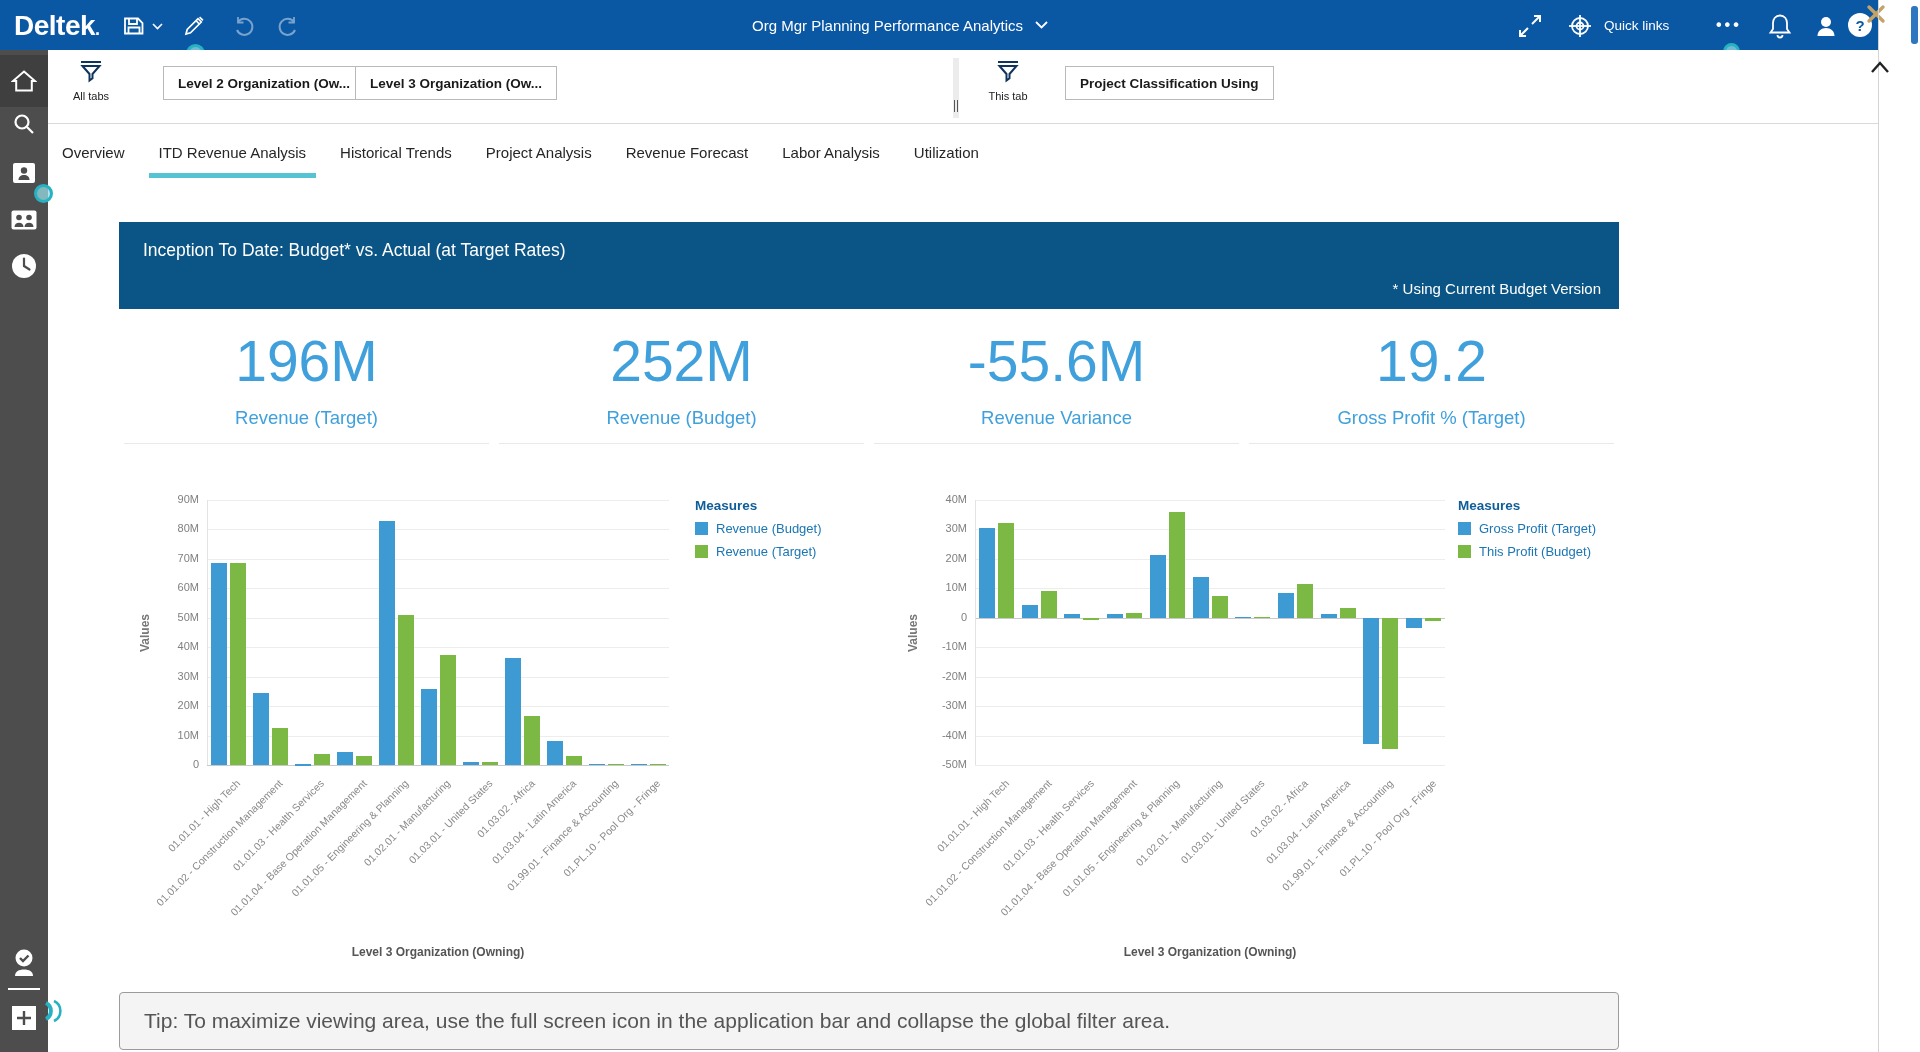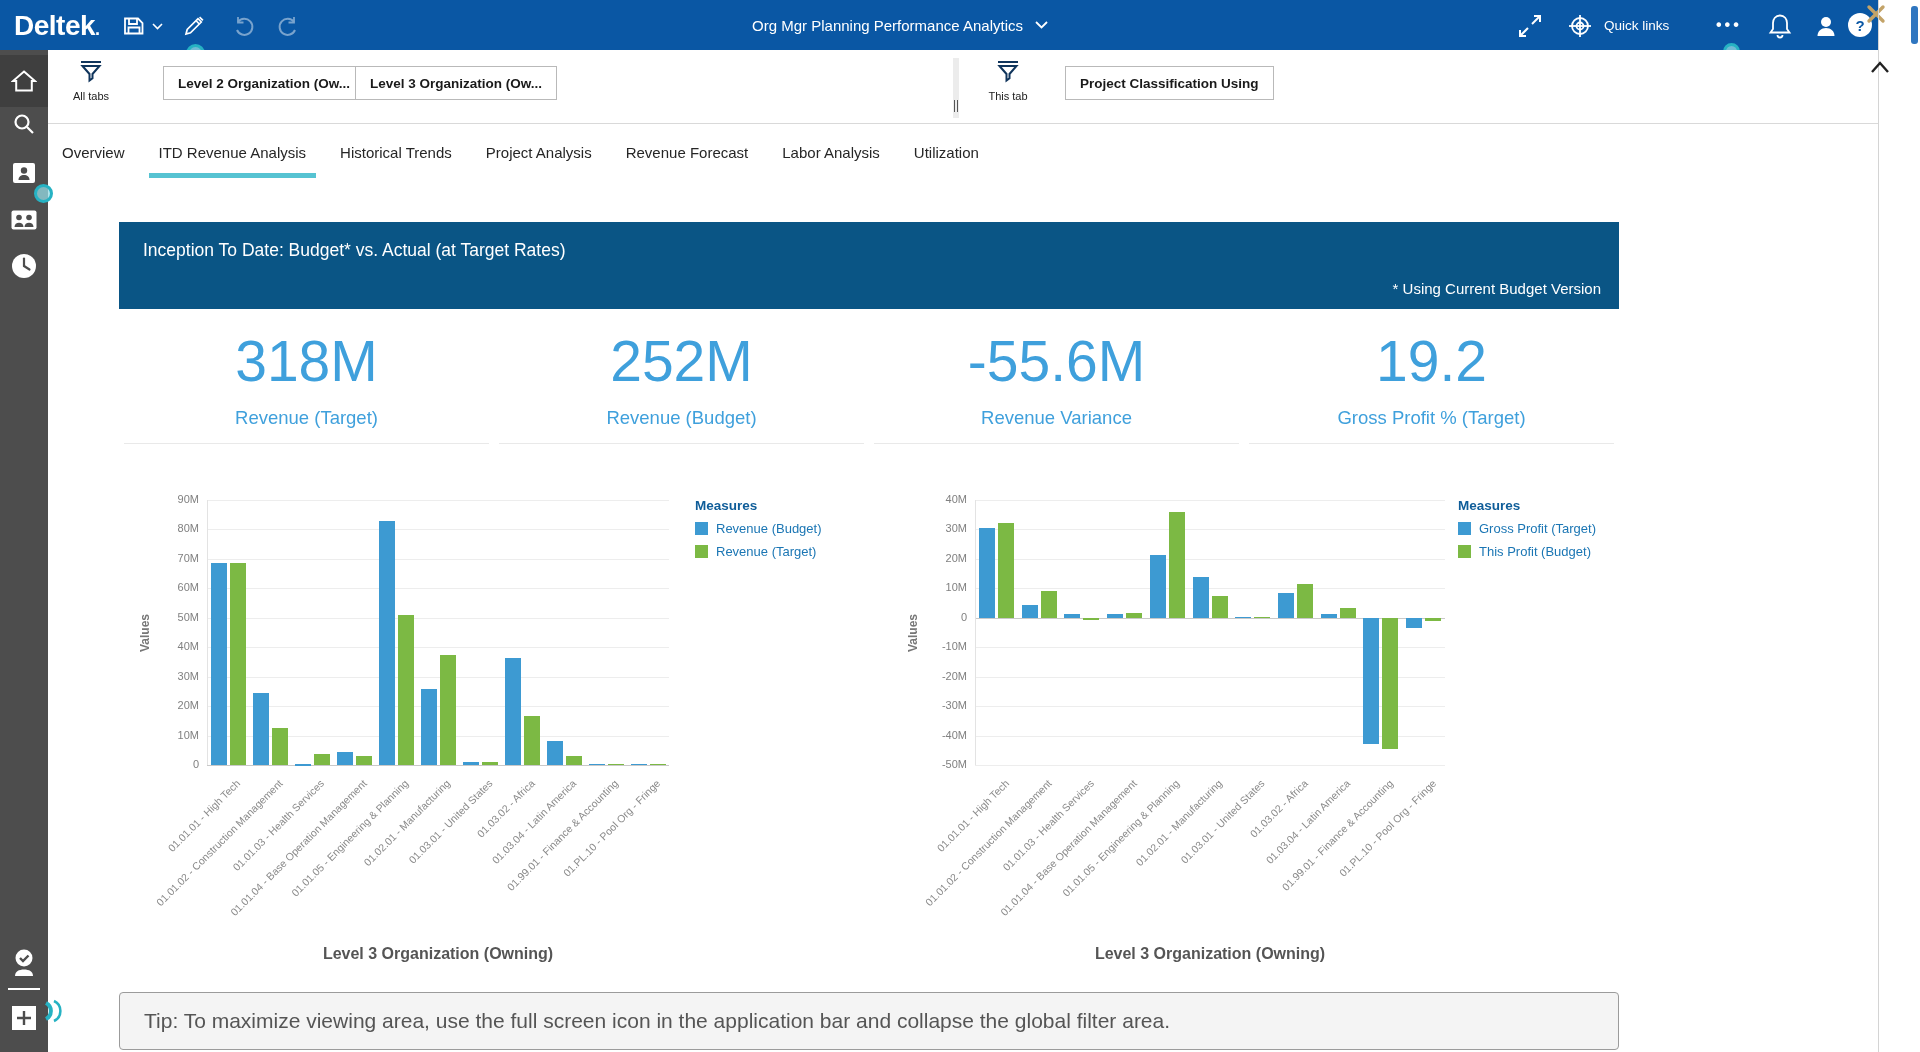--- a/index.html
+++ b/index.html
@@ -60,21 +60,21 @@
 
   
   .chart { position:absolute; height:470px; }
   .plot { position:absolute; border-left:1px solid #e3e3e3; }
   .gridline { position:absolute; height:1px; background:#ededed; }
   .gridline.zero { background:#c9c9c9; }
   .tick { position:absolute; font-size:11px; color:#808080; text-align:right; width:40px; }
   .ylabel { position:absolute; font-size:12px; color:#777; font-weight:700; transform:translate(-50%,-50%) rotate(-90deg); }
   .bar { position:absolute; }
   .cat { position:absolute; font-size:10.5px; color:#8a8a8a; white-space:nowrap; transform:rotate(-45deg); transform-origin:100% 0; }
-  .xlabel { position:absolute; font-size:16px; font-weight:700; color:#555; transform:translateX(-50%); white-space:nowrap; }
+  .xlabel { position:absolute; font-size:12px; font-weight:700; color:#555; transform:translateX(-50%); white-space:nowrap; }
   .legend { position:absolute; }
   .legend .ltitle { font-size:13.5px; font-weight:700; color:#0f5d99; margin-bottom:8px; }
   .legend .litem { display:flex; align-items:center; gap:8px; margin-bottom:8px; cursor:pointer; }
   .legend .swatch { width:13px; height:13px; }
   .legend .ltext { font-size:13px; color:#1b76b4; white-space:nowrap; }
 
   
   .tip { position:absolute; left:119px; top:992px; width:1500px; height:58px; background:#f4f4f4; border:1px solid #9b9b9b; border-radius:4px; display:flex; align-items:center; padding-left:24px; font-size:21px; color:#555; }
 </style>
 </head>
@@ -272,21 +272,21 @@
     <div class="tab">Utilization</div>
   </div>
 
   <div class="banner">
     <div class="title">Inception To Date:  Budget* vs. Actual (at Target Rates)</div>
     <div class="note">* Using Current Budget Version</div>
   </div>
 
   <div class="kpis">
     <div class="kpi">
-      <div class="val">318M</div>
+      <div class="val">196M</div>
       <div class="lab">Revenue (Target)</div>
     </div>
     <div class="kpi">
       <div class="val">252M</div>
       <div class="lab">Revenue (Budget)</div>
     </div>
     <div class="kpi">
       <div class="val">-55.6M</div>
       <div class="lab">Revenue Variance</div>
     </div>

